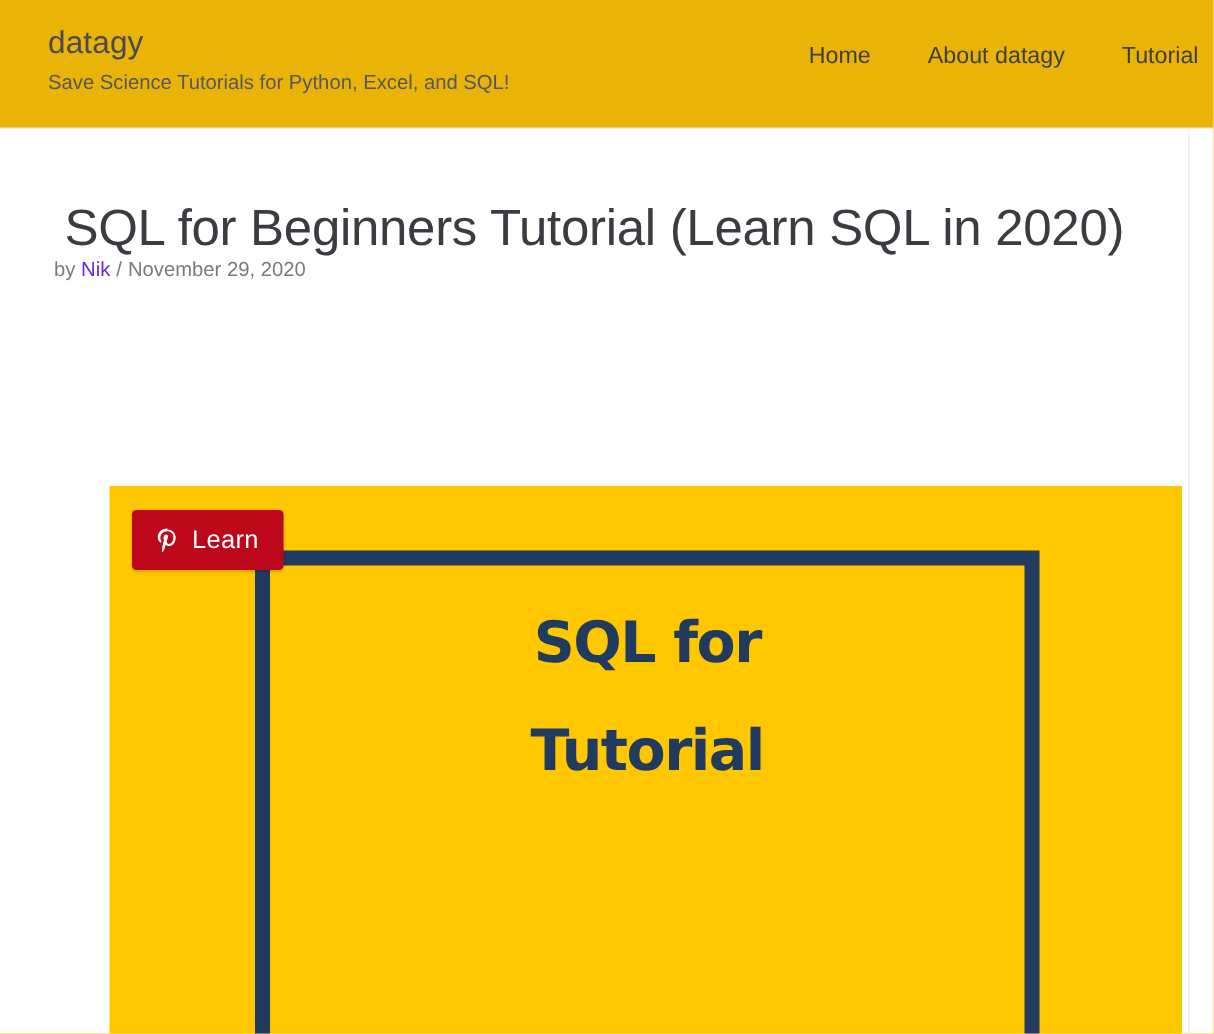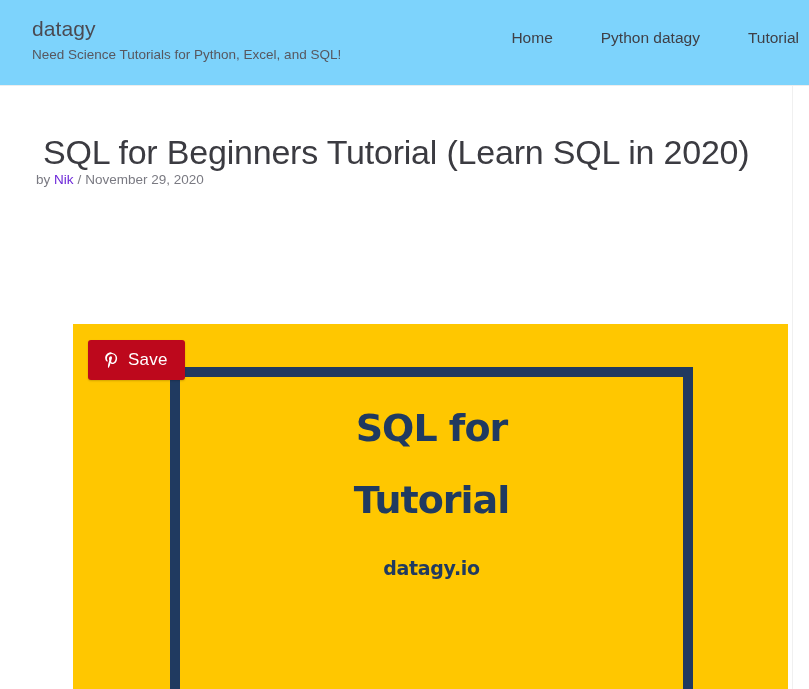--- a/index.html
+++ b/index.html
@@ -16,21 +16,21 @@
     color: #3f3f46;
     overflow: hidden;
     position: relative;
   }
 
   
   .site-header {
     position: relative;
     width: 809px;
     height: 86px;
-    background: #7dd3fc;
+    background: #eab308;
     border-bottom: 1px solid #ededed;
   }
   .brand-block {
     position: absolute;
     left: 32px;
     top: 16px;
   }
   .site-title {
     font-size: 21px;
     line-height: 26px;
@@ -49,21 +49,21 @@
     margin: 3px 0 0 0;
     padding: 0;
   }
 
   .main-nav {
     position: absolute;
     right: 0px;
     top: 27px;
     display: flex;
     align-items: center;
-    gap: 16px;
+    gap: 6px;
     white-space: nowrap;
   }
   .nav-item {
     font-size: 15.5px;
     line-height: 22px;
     color: #3f3f46;
     padding: 0 16px;
     text-decoration: none;
     cursor: pointer;
   }
@@ -204,26 +204,26 @@
     letter-spacing: 0.2px;
   }
 </style>
 </head>
 <body>
 
 <header class="site-header">
 
   <div class="brand-block">
     <div class="site-title">datagy</div>
-    <div class="site-tagline">Need Science Tutorials for Python, Excel, and SQL!</div>
+    <div class="site-tagline">Save Science Tutorials for Python, Excel, and SQL!</div>
   </div>
 
   <nav class="main-nav">
     <a class="nav-item" href="#">Home</a>
-    <a class="nav-item" href="#">Python datagy</a>
+    <a class="nav-item" href="#">About datagy</a>
     <a class="nav-item" href="#">Tutorial</a>
   </nav>
 
 </header>
 
 <main class="content-wrap">
 
   <div class="page-edge"></div>
 
   <h1 class="entry-title">SQL for Beginners Tutorial (Learn SQL in 2020)</h1>
@@ -233,27 +233,26 @@
     <a class="meta-link" href="#">Nik</a><span class="meta-sep">/</span><span>November 29, 2020</span>
   </div>
 
   <figure class="featured-image">
 
     <div class="image-frame"></div>
 
     <div class="poster-inner">
       <div class="poster-h1">SQL for</div>
       <div class="poster-h1">Tutorial</div>
-      <div class="poster-brand">datagy.io</div>
     </div>
 
     <button class="pin-save-btn">
       <span class="pin-glyph">
         <svg viewBox="0 0 24 24" width="19" height="19" aria-hidden="true">
           <path fill="#ffffff" d="M12.3 1.6C6.9 1.6 4 5.1 4 8.9c0 1.8.9 4 2.5 4.7.2.1.4 0 .4-.2l.2-.9c.1-.2 0-.3-.1-.5-.5-.6-.8-1.5-.8-2.4 0-2.9 2.1-5.7 5.7-5.7 3.1 0 5.3 2.1 5.3 5 0 3.4-1.6 5.8-3.8 5.8-1.2 0-2.1-1-1.8-2.2.3-1.5 1-3 1-4.1 0-.9-.5-1.7-1.6-1.7-1.2 0-2.2 1.3-2.2 3 0 1.1.4 1.8.4 1.8s-1.3 5.4-1.5 6.3c-.3 1.4-.1 3.4 0 3.6 0 .1.2.2.3.1.1-.1 1.5-1.8 2-3.5.1-.5.7-2.8.7-2.8.4.7 1.5 1.3 2.6 1.3 3.4 0 5.8-3.1 5.8-7.3-.1-3.9-3.3-6.6-7.3-6.6z"></path>
         </svg>
       </span>
-      <span class="pin-label">Save</span>
+      <span class="pin-label">Learn</span>
     </button>
 
   </figure>
 
 </main>
 
 </body></html>

